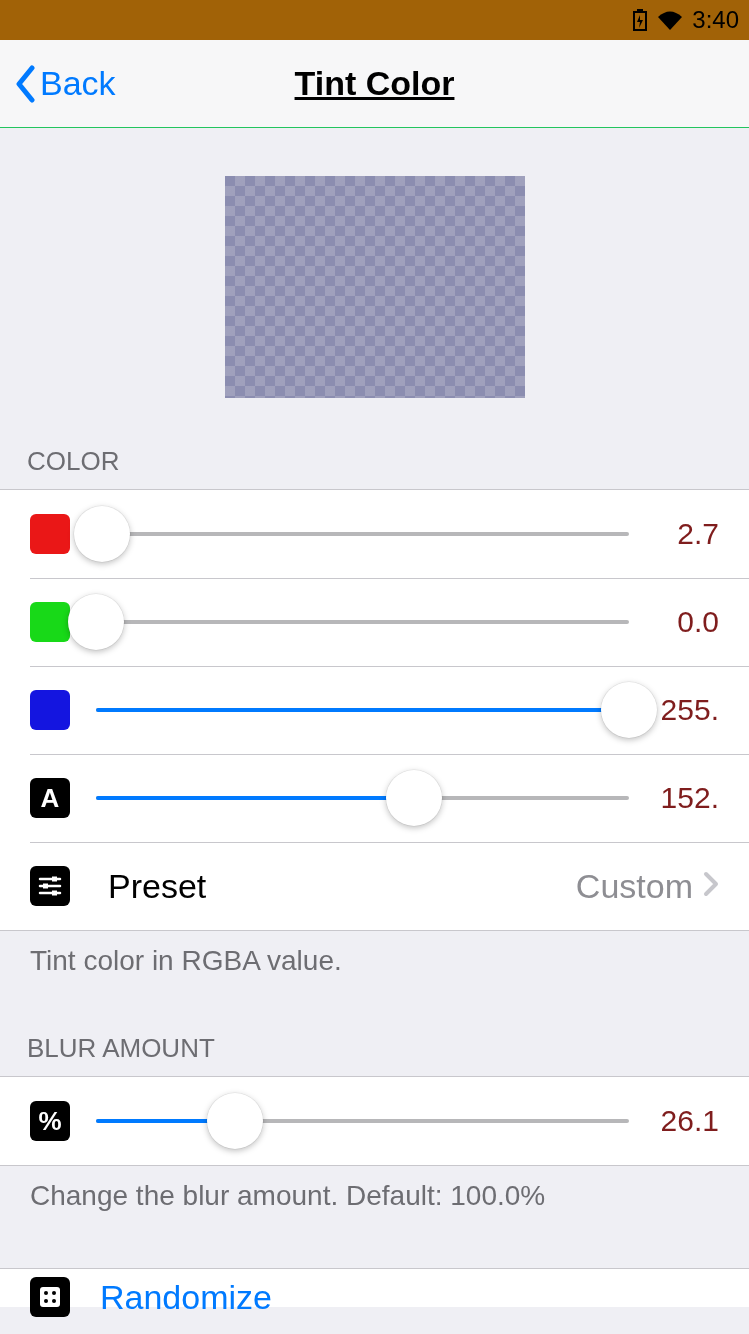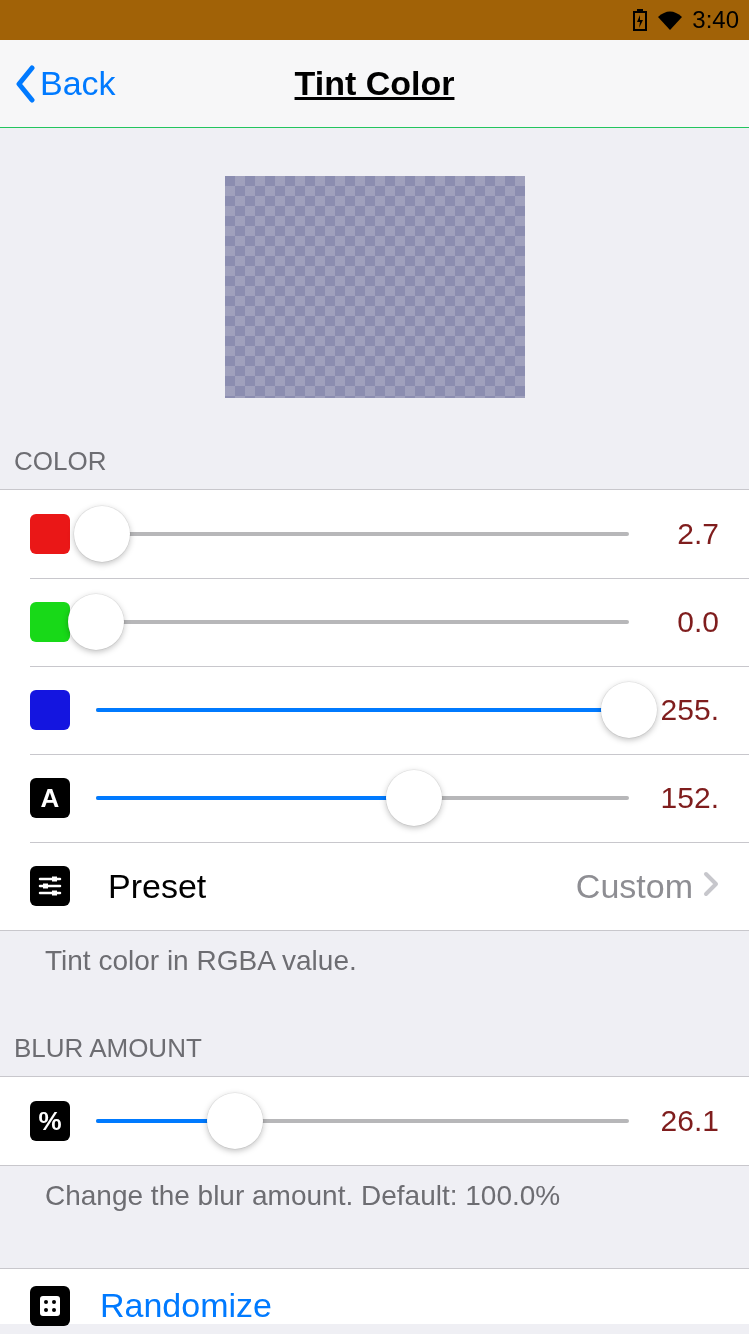--- a/index.html
+++ b/index.html
@@ -64,27 +64,27 @@
     background-image:
       linear-gradient(45deg, rgba(180,180,200,.5) 25%, transparent 25%, transparent 75%, rgba(180,180,200,.5) 75%),
       linear-gradient(45deg, rgba(180,180,200,.5) 25%, transparent 25%, transparent 75%, rgba(180,180,200,.5) 75%);
     background-size: 20px 20px;
     background-position: 0 0, 10px 10px;
   }
   
   .section-header {
     font-size: 26px;
     color: #6d6d72;
-    padding: 0 14px 12px;
+    padding: 0 27px 12px;
     text-transform: uppercase;
   }
   .section-footer {
     font-size: 28px;
     color: #6d6d72;
-    padding: 14px 45px 0;
+    padding: 14px 30px 0;
   }
   
   .group {
     background: #fff;
     border-top: 1px solid #c8c7cc;
     border-bottom: 1px solid #c8c7cc;
   }
   .row {
     display: flex;
     align-items: center;
@@ -180,21 +180,21 @@
   .chevron {
     color:#c7c7cc;
   }
   .spacer { height: 56px; }
   .randomize-row {
     background:#fff;
     border-top:1px solid #c8c7cc;
     display:flex;
     align-items:center;
     padding: 18px 30px 0;
-    height: 56px;
+    height: 39px;
   }
   .randomize-icon {
     width:40px;height:40px;background:#000;border-radius:6px;flex-shrink:0;
     display:flex;align-items:center;justify-content:center;
   }
   .randomize-label {
     font-size:34px;
     color:#007aff;
     margin-left:30px;
   }

